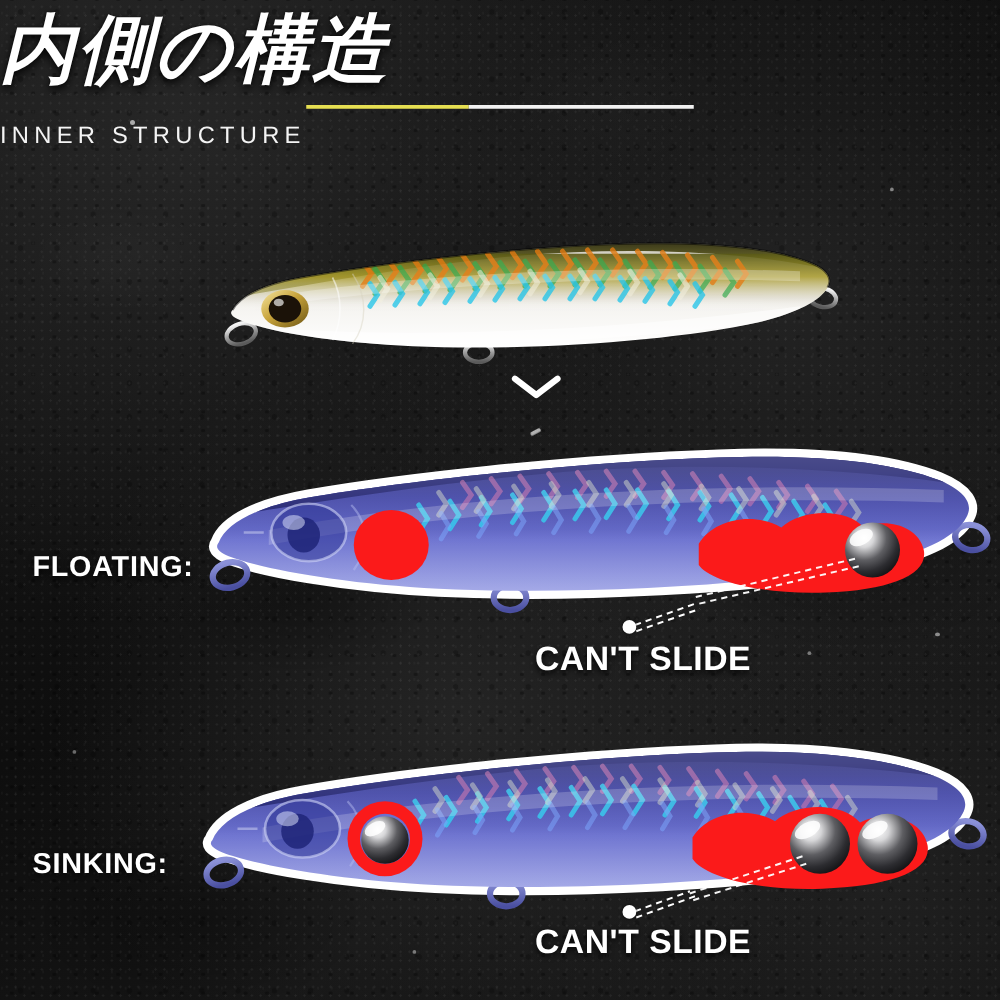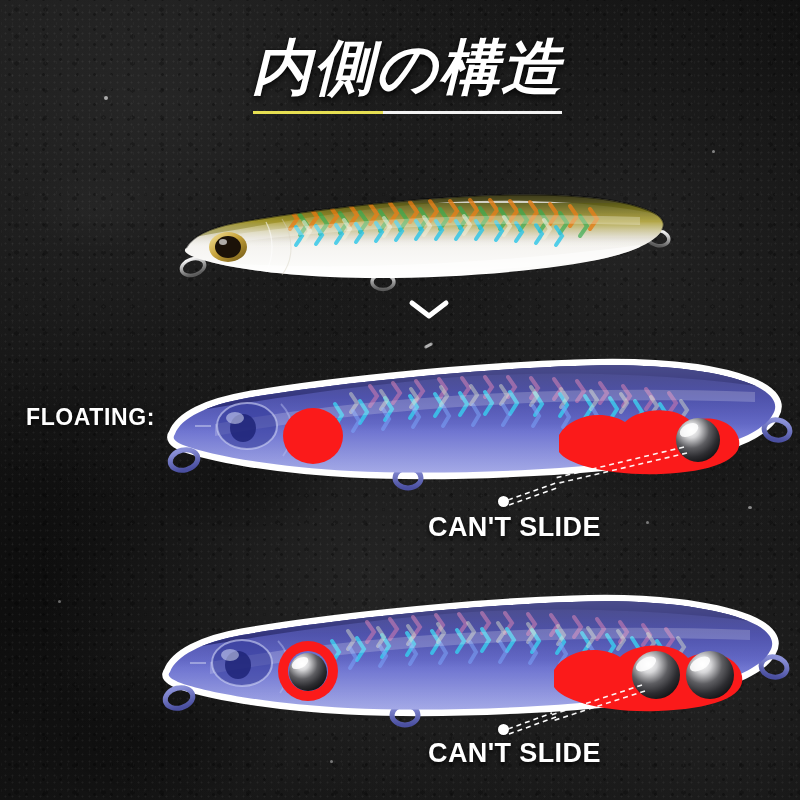--- a/index.html
+++ b/index.html
@@ -29,41 +29,41 @@
     background:
       radial-gradient(ellipse 120px 70px at 12% 26%, rgba(255,255,255,.045), transparent 70%),
       radial-gradient(ellipse 160px 90px at 62% 10%, rgba(255,255,255,.035), transparent 70%),
       radial-gradient(ellipse 140px 80px at 30% 60%, rgba(0,0,0,.5), transparent 70%),
       radial-gradient(ellipse 200px 110px at 85% 55%, rgba(0,0,0,.45), transparent 70%),
       radial-gradient(ellipse 180px 100px at 20% 92%, rgba(0,0,0,.5), transparent 70%);
   }
   .speck{position:absolute;border-radius:50%;background:#d8d8d8;opacity:.75;filter:blur(.3px);}
 
   
-  .title-block{position:absolute;left:0;right:0;top:37px;text-align:center;padding-left:15px;}
+  .title-block{position:absolute;left:0;right:0;top:10px;}
   .jp-title{
     font-family:"DejaVu Sans","Liberation Sans",sans-serif;
     font-size:60px;line-height:1;font-weight:700;font-style:italic;
     color:#ffffff;letter-spacing:2px;
     text-shadow:0 3px 7px rgba(0,0,0,.85), 0 0 2px rgba(0,0,0,.6);
     white-space:nowrap;
   }
   .divider{position:relative;width:310px;height:3px;margin:14px auto 0;}
   .divider .seg-y{position:absolute;left:0;top:0;width:42%;height:3px;background:#e6df52;}
   .divider .seg-w{position:absolute;left:42%;top:0;width:58%;height:3px;background:#f2f2f2;}
   .en-title{margin-top:11px;font-size:19px;letter-spacing:4.2px;color:#f4f4f4;font-weight:400;
     font-family:"Liberation Sans",sans-serif;}
 
   
   .chevron{position:absolute;left:410px;top:300px;width:38px;height:20px;}
   .chevron svg{display:block;}
 
   
   .side-label{position:absolute;font-weight:700;color:#ffffff;font-size:23px;letter-spacing:.6px;
-    text-shadow:0 2px 5px rgba(0,0,0,.9);font-family:"Liberation Sans",sans-serif;}
+    text-shadow:0 2px 5px rgba(0,0,0,.9);font-family:"Liberation Sans",sans-serif;margin-top:36px;}
   #label-floating{left:26px;top:404px;}
   #label-sinking{left:26px;top:641px;}
 
   
   .callout{position:absolute;}
   .callout-text{position:absolute;font-weight:700;color:#ffffff;font-size:27px;letter-spacing:.4px;
     white-space:nowrap;text-shadow:0 2px 5px rgba(0,0,0,.9);font-family:"Liberation Sans",sans-serif;}
   .callout-dot{position:absolute;width:11px;height:11px;border-radius:50%;background:#fff;
     box-shadow:0 0 3px rgba(0,0,0,.6);}
   .leader{position:absolute;pointer-events:none;}
@@ -93,20 +93,21 @@
   <div class="speck" style="left:330px;top:760px;width:3px;height:3px;opacity:.5;"></div>
   <div class="speck" style="left:58px;top:600px;width:3px;height:3px;opacity:.45;"></div>
   <div class="speck" style="left:424px;top:344px;width:9px;height:3px;opacity:.8;transform:rotate(-28deg);border-radius:2px;"></div>
 
   <div class="title-block">
     <div class="jp-title">内側の構造</div>
     <div class="divider">
       <div class="seg-y"></div>
       <div class="seg-w"></div>
     </div>
+    <div class="en-title">INNER STRUCTURE</div>
   </div>
 
   <div id="lure-real">
     <svg viewBox="0 0 500 125" width="500" height="125">
       <defs>
         <linearGradient id="rlBack" x1="0" y1="0" x2="0" y2="1">
           <stop offset="0%" stop-color="#14140c"></stop>
           <stop offset="22%" stop-color="#2b2a16"></stop>
           <stop offset="52%" stop-color="#6d6a2a"></stop>
           <stop offset="100%" stop-color="#8e8c3c"></stop>
@@ -397,20 +398,21 @@
 
   <div class="callout">
     <svg class="leader" style="left:0;top:0;" width="800" height="800" viewBox="0 0 800 800">
       <path d="M508,500 L556,483" stroke="#ffffff" stroke-width="1.6" stroke-dasharray="5 4" fill="none"></path>
       <path d="M509,505 L560,487" stroke="#ffffff" stroke-width="1.6" stroke-dasharray="5 4" fill="none"></path>
     </svg>
     <div class="callout-dot" style="left:498px;top:496px;"></div>
     <div class="callout-text" style="left:428px;top:512px;">CAN'T SLIDE</div>
   </div>
 
+  <div class="side-label" id="label-sinking">SINKING:</div>
 
   <div class="xray" id="lure-sinking">
     <svg viewBox="0 0 645 132" width="645" height="132">
       <defs>
         <linearGradient id="xbB" x1="0" y1="0" x2="0" y2="1">
           <stop offset="0%" stop-color="#1d1f6b"></stop>
           <stop offset="30%" stop-color="#3b3fa2"></stop>
           <stop offset="62%" stop-color="#6b71cf"></stop>
           <stop offset="100%" stop-color="#9aa0e4"></stop>
         </linearGradient>

